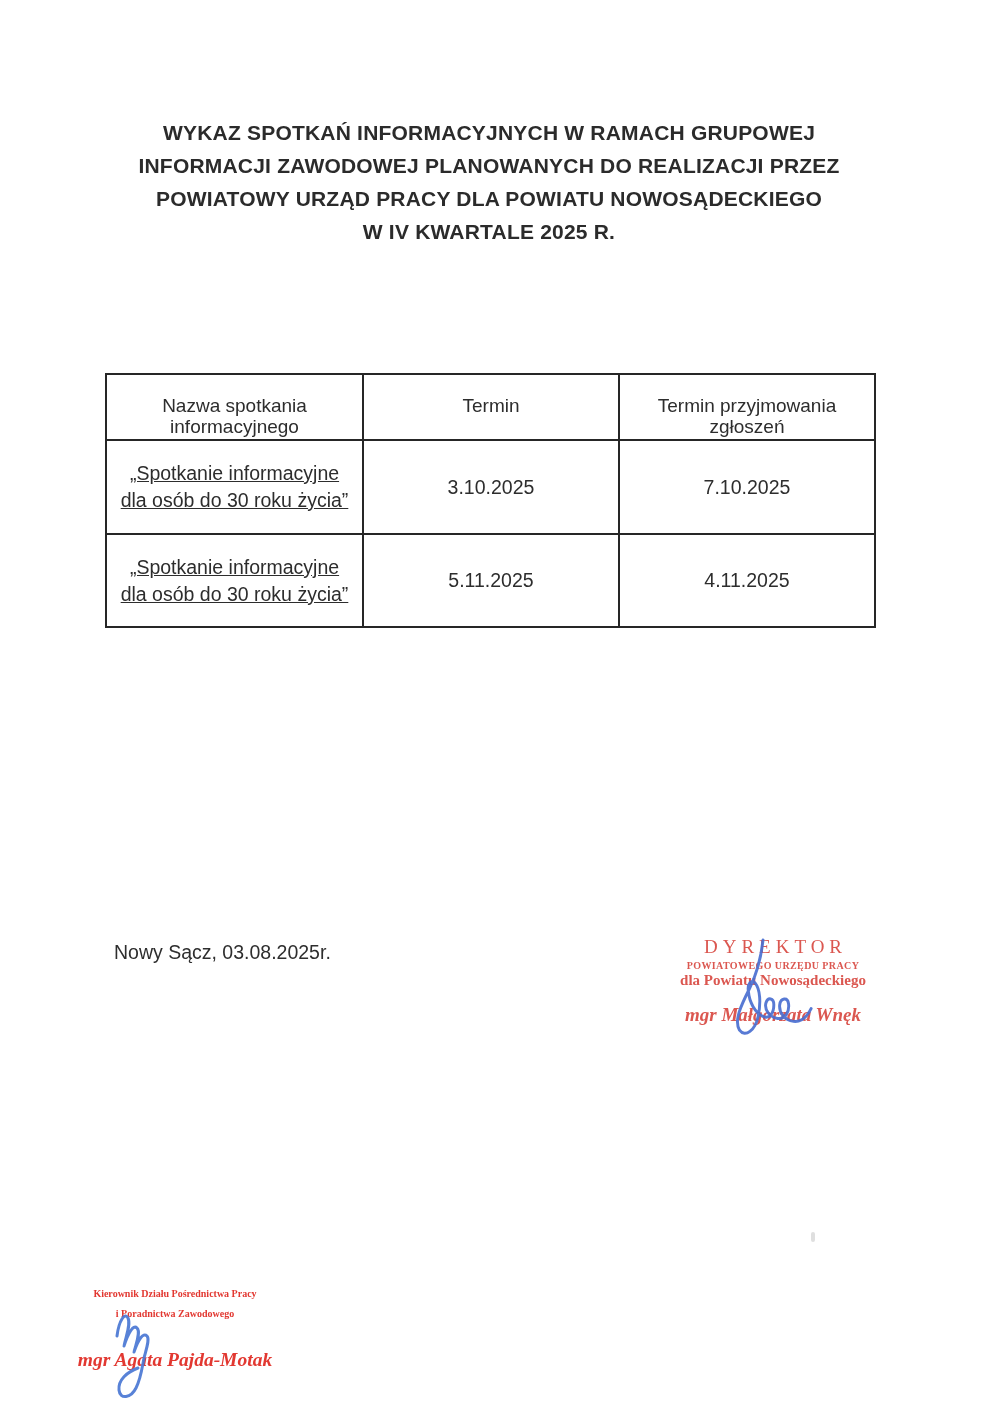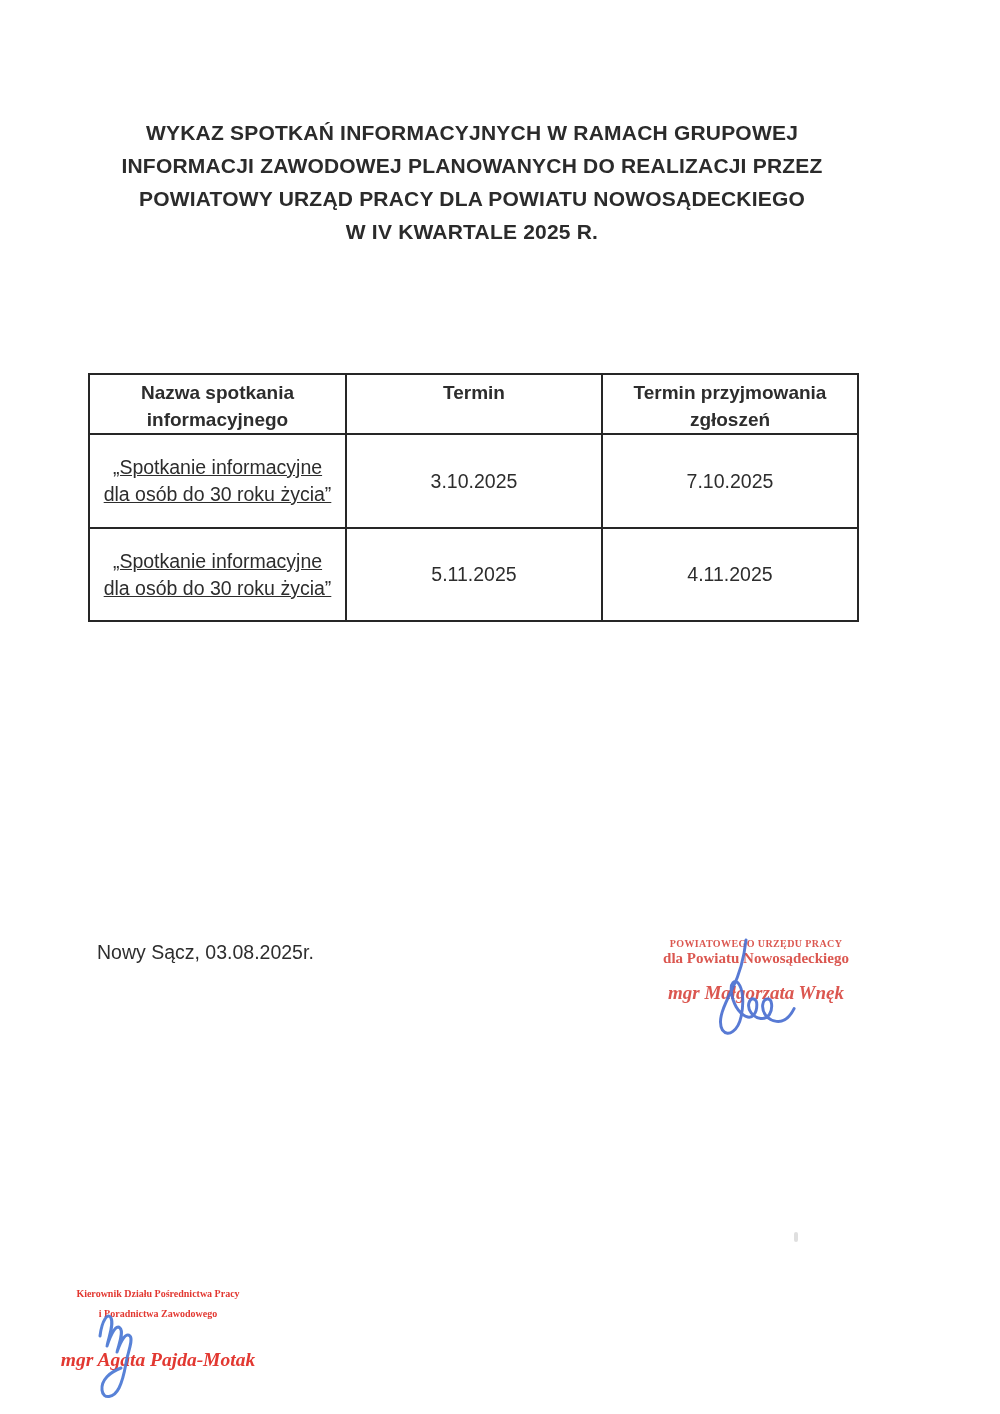--- a/index.html
+++ b/index.html
@@ -1,40 +1,40 @@
 <!DOCTYPE html>
 <html><head>
 <meta charset="utf-8">
 <style>
   html,body { margin:0; padding:0; background:#ffffff; }
   .page {
     position:relative; width:944px; height:1414px;
     background:#ffffff; overflow:hidden;
-    font-family:"Liberation Sans", sans-serif; color:#2d2d2d;
+    font-family:"Liberation Sans", sans-serif; color:#2d2d2d;margin-left:17px;
   }
 
   
   .doc-title {
     position:absolute; top:116px; left:60px; right:60px;
     text-align:center; font-weight:bold; font-size:21px; line-height:33px;
     white-space:pre-line; color:#2b2b2b; letter-spacing:.2px;
   }
 
   
   table.meetings {
     position:absolute; left:88px; top:373px; width:769px;
     border-collapse:collapse; table-layout:fixed;
   }
   table.meetings th, table.meetings td {
     border:2px solid #262626; text-align:center; padding:0 10px;
     color:#2d2d2d;
   }
   table.meetings th {
-    height:44px; vertical-align:top; padding-top:4px;
-    font-size:19px; font-weight:bold; line-height:27px; white-space:pre-line;
+    height:44px; vertical-align:top; padding-top:20px;
+    font-size:19px; font-weight:normal; line-height:21px; white-space:pre-line;
   }
   table.meetings td { font-size:19.5px; line-height:27px; vertical-align:middle; }
   td.cell-name { white-space:pre-line;text-decoration:underline; }
   tr.row-1 td { height:92px; }
   tr.row-2 td { height:91px; }
   tr.row-3 td { height:89px; }
 
   
   .footnote {
     position:absolute; left:97px; top:828px; width:807px; margin:0;
@@ -114,20 +114,21 @@
         <td>5.11.2025</td>
         <td>4.11.2025</td>
       </tr>
     </tbody>
   </table>
 
 
   <div class="dateline">Nowy Sącz, 03.08.2025r.</div>
 
   <div class="director-stamp">
+    <div class="ds-l1">DYREKTOR</div>
     <div class="ds-l2">POWIATOWEGO URZĘDU PRACY</div>
     <div class="ds-l3">dla Powiatu Nowosądeckiego</div>
     <svg class="director-sig" viewBox="0 0 100 105" aria-hidden="true">
       <path class="sig-path" stroke="#4a6fd0" stroke-width="3" d="M 48 2 C 46 20, 42 36, 34 52 C 26 68, 18 84, 24 94 C 30 102, 40 94, 43 80
            C 46 66, 45 52, 40 46 C 36 42, 32 46, 33 54 C 34 66, 40 76, 48 80
            C 55 83, 59 76, 59 68 C 59 61, 53 60, 51 66 C 49 73, 55 81, 63 82
            C 71 83, 75 75, 74 67 C 73 60, 66 61, 65 68 C 64 76, 70 84, 79 85
            C 87 86, 93 80, 97 72"></path>
     </svg>
     <div class="ds-name">mgr Małgorzata Wnęk</div>

